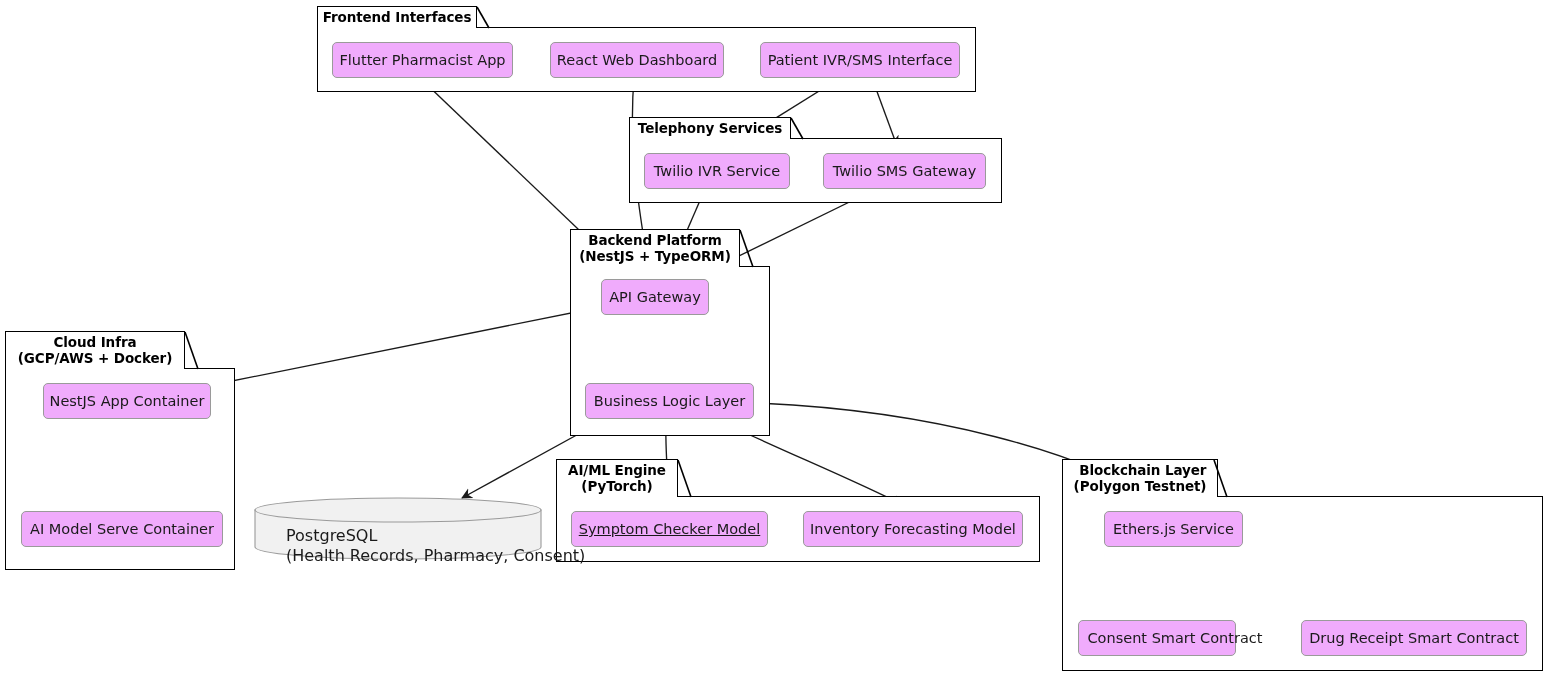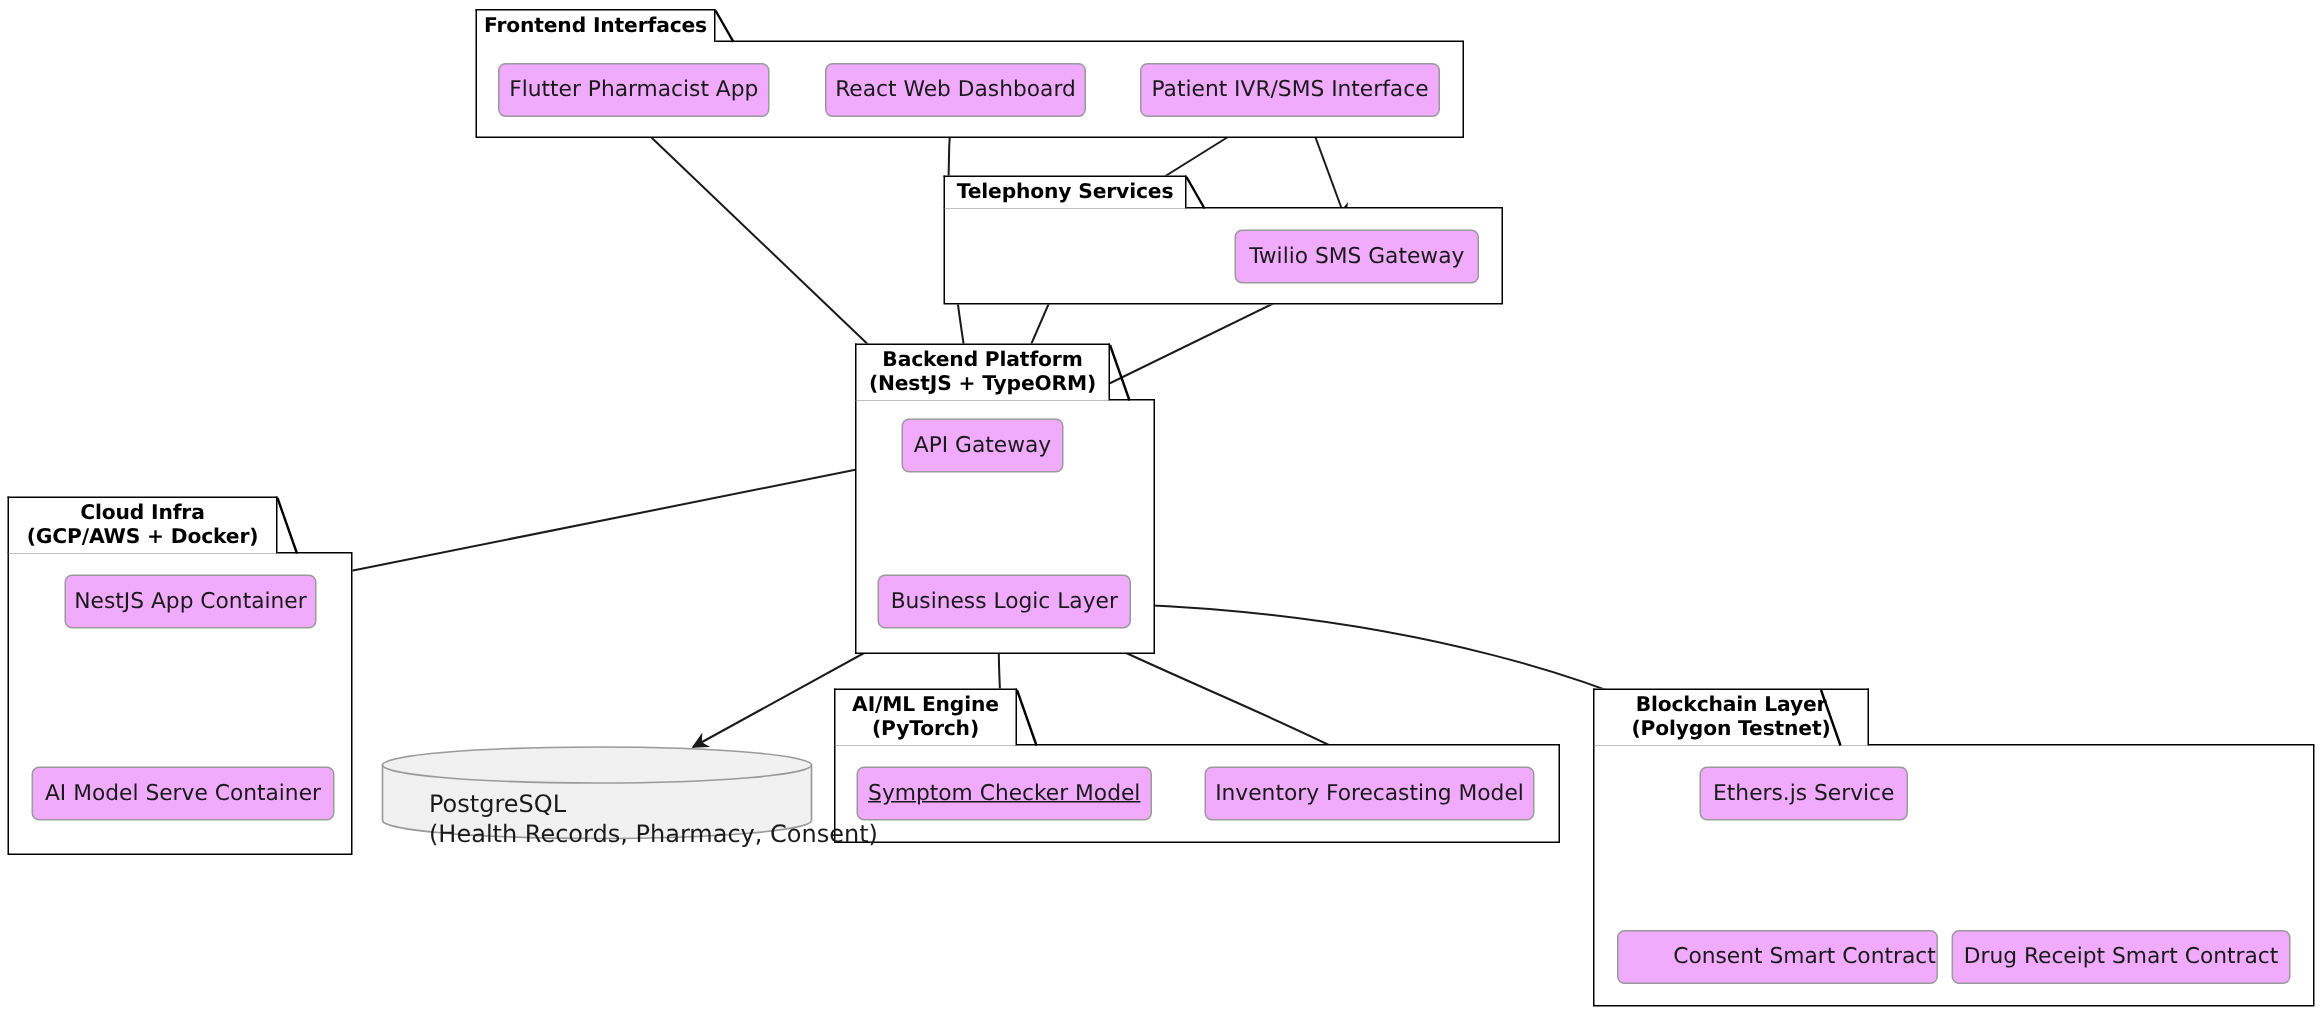--- a/index.html
+++ b/index.html
@@ -162,20 +162,23 @@
     <span>React Web Dashboard</span>
   </div>
 
   <div class="pkg" style="left:629px; top:117px; width:373px; height:86px;">
     <div class="pkg-tab" style="width:162px; height:22px;">Telephony Services</div>
     <svg class="pkg-tab-corner" width="16" height="24" style="left:161px; top:0px;">
       <path d="M 1 1 L 13 22" stroke="#000000" stroke-width="1.6" fill="none"></path>
     </svg>
     <div class="pkg-body" style="left:0px; top:21px; width:373px; height:65px;"></div>
   </div>
+  <div class="node" style="left:644px; top:153px; width:146px; height:36px;">
+    <span>Twilio IVR Service</span>
+  </div>
   <div class="node" style="left:823px; top:153px; width:163px; height:36px;">
     <span>Twilio SMS Gateway</span>
   </div>
 
   <div class="pkg" style="left:570px; top:229px; width:200px; height:207px;">
     <div class="pkg-tab" style="width:170px; height:38px; flex-direction:column;">Backend Platform<br>(NestJS + TypeORM)</div>
     <svg class="pkg-tab-corner" width="18" height="40" style="left:169px; top:0px;">
       <path d="M 1 1 L 14 38" stroke="#000000" stroke-width="1.6" fill="none"></path>
     </svg>
     <div class="pkg-body" style="left:0px; top:37px; width:200px; height:170px;"></div>
@@ -217,29 +220,29 @@
     <div class="pkg-body" style="left:0px; top:37px; width:484px; height:66px;"></div>
   </div>
   <div class="node" style="left:571px; top:511px; width:197px; height:36px;text-decoration:underline;">
     <span>Symptom Checker Model</span>
   </div>
   <div class="node" style="left:803px; top:511px; width:220px; height:36px;">
     <span>Inventory Forecasting Model</span>
   </div>
 
   <div class="pkg" style="left:1062px; top:459px; width:481px; height:212px;">
-    <div class="pkg-tab" style="width:184px; height:38px; flex-direction:column;">Blockchain Layer<br>(Polygon Testnet)</div>
+    <div class="pkg-tab" style="width:156px; height:38px; flex-direction:column;text-align:right;">Blockchain Layer<br>(Polygon Testnet)</div>
     <svg class="pkg-tab-corner" width="18" height="40" style="left:151px; top:0px;">
       <path d="M 1 1 L 14 38" stroke="#000000" stroke-width="1.6" fill="none"></path>
     </svg>
     <div class="pkg-body" style="left:0px; top:37px; width:481px; height:175px;"></div>
   </div>
-  <div class="node" style="left:1104px; top:511px; width:139px; height:36px;margin-left:29px;">
+  <div class="node" style="left:1104px; top:511px; width:139px; height:36px;">
     <span>Ethers.js Service</span>
   </div>
-  <div class="node" style="left:1078px; top:620px; width:214px; height:36px;padding-left:36px;">
+  <div class="node" style="left:1078px; top:620px; width:158px; height:36px;padding-left:36px;">
     <span>Consent Smart Contract</span>
   </div>
   <div class="node" style="left:1301px; top:620px; width:226px; height:36px;">
     <span>Drug Receipt Smart Contract</span>
   </div>
 
 </div>
 
 </body></html>

